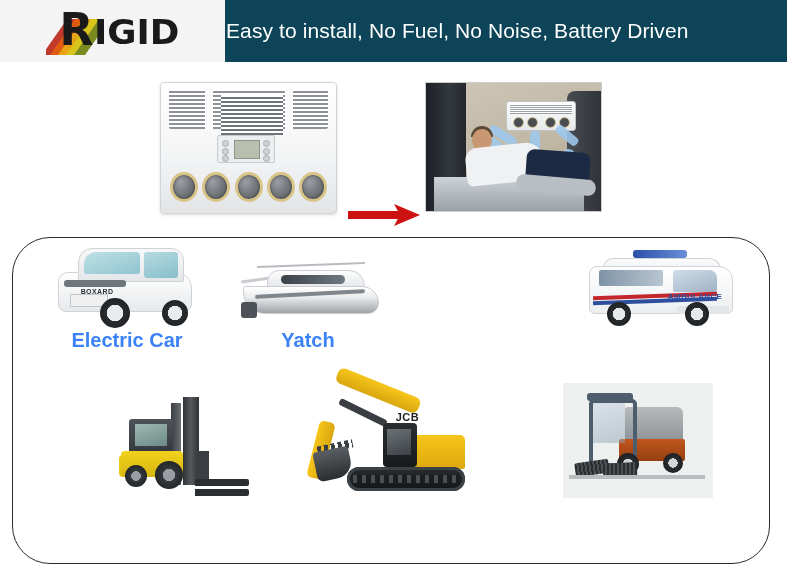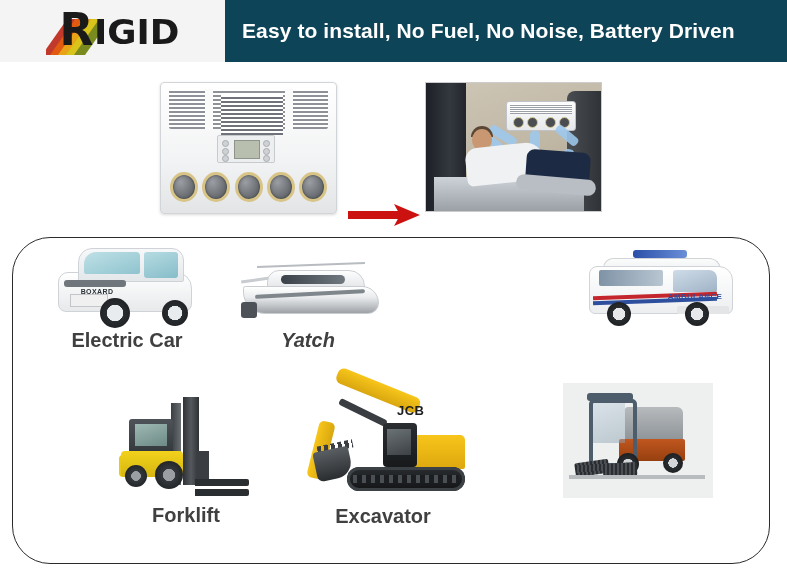--- a/index.html
+++ b/index.html
@@ -42,22 +42,22 @@
     font-weight:bold;font-size:34px;color:#1a1a1a;
     line-height:34px;letter-spacing:0px;
     transform:scaleX(1.05);transform-origin:0 0;
   }
   #header-bar{
     position:absolute;left:225px;top:0;width:562px;height:62px;
     background:#0d4457;
     display:flex;align-items:center;
   }
   #header-title{
-    color:#ffffff;font-size:21px;font-weight:bold;
-    padding-left:17px;white-space:nowrap;
+    color:#ffffff;font-size:21px;font-weight:normal;
+    padding-left:1px;white-space:nowrap;
     letter-spacing:.1px;
   }
 
   
   #hero{position:absolute;left:0;top:62px;width:787px;height:165px;}
 
   
   #ac-unit{
     position:absolute;left:160px;top:20px;width:175px;height:130px;
     background:linear-gradient(180deg,#ffffff 0%,#f2f3f4 60%,#e2e4e6 100%);
@@ -149,21 +149,21 @@
     border:1px solid #2b2b2b;border-radius:38px;background:#fff;
     box-sizing:border-box;
   }
 
   .app-row{position:absolute;left:0;width:100%;}
   #row1{top:4px;height:150px;}
   #row2{top:155px;height:168px;}
 
   .app-item{position:absolute;text-align:center;}
   .app-label{
-    font-size:20px;font-weight:bold;color:#404040;
+    font-size:20px;font-weight:bold;color:#3b82f6;
     font-family:"Liberation Sans", sans-serif;
     white-space:nowrap;line-height:24px;
   }
   .app-art{position:relative;margin:0 auto;}
 
   
   .ecar{width:150px;height:86px;}
   .ecar .body{position:absolute;left:6px;top:30px;width:132px;height:38px;
     background:linear-gradient(180deg,#ffffff,#e7e9eb);border-radius:10px 16px 8px 8px;
     border:1px solid #cfd3d7;}
@@ -299,22 +299,22 @@
     background:linear-gradient(90deg,#f7c51a,#d9a70f);
     transform:rotate(14deg);border-radius:5px;}
   .exc .cyl{position:absolute;left:46px;top:22px;width:52px;height:7px;
     background:#3a3e42;transform:rotate(26deg);border-radius:3px;}
   .exc .bucket{position:absolute;left:24px;top:62px;width:36px;height:30px;
     background:linear-gradient(180deg,#5a5f63,#2a2d30);
     border-radius:4px 4px 16px 6px;transform:rotate(-12deg);}
   .exc .teeth{position:absolute;left:26px;top:56px;width:36px;height:8px;
     background:repeating-linear-gradient(90deg,#3a3e42 0,#3a3e42 4px,transparent 4px,transparent 7px);
     transform:rotate(-12deg);}
-  .exc .jcb{position:absolute;left:100px;top:16px;width:34px;height:12px;
-    font-size:13px;font-weight:bold;color:#1b1d20;letter-spacing:.5px;text-align:right;}
+  .exc .jcb{position:absolute;left:100px;top:24px;width:34px;height:12px;
+    font-size:11px;font-weight:bold;color:#1b1d20;letter-spacing:.5px;}
 
   
   .sweep-frame{width:150px;height:115px;background:#eef0f0;position:relative;}
   .sw .hopper{position:absolute;left:62px;top:24px;width:58px;height:34px;
     background:linear-gradient(180deg,#b6babd,#8e9397);border-radius:3px 6px 2px 2px;}
   .sw .chassis{position:absolute;left:56px;top:56px;width:66px;height:22px;
     background:linear-gradient(180deg,#c1561f,#96400f);border-radius:2px;}
   .sw .cab{position:absolute;left:26px;top:16px;width:40px;height:60px;
     background:transparent;border:4px solid #4d5d6b;border-radius:5px;}
   .sw .cabglass{position:absolute;left:30px;top:20px;width:32px;height:40px;
@@ -436,21 +436,21 @@
         <div class="glass2"></div>
         <div class="grille"></div>
         <div class="badge">BOXARD</div>
         <div class="plate"></div>
         <div class="w1"></div>
         <div class="w2"></div>
       </div>
       <div class="app-label">Electric Car</div>
     </div>
 
-    <div class="app-item" style="left:200px;top:0;width:190px;font-style:italic;">
+    <div class="app-item" style="left:200px;top:0;width:190px;">
       <div class="app-art yacht">
         <div class="rail"></div>
         <div class="bow"></div>
         <div class="deck"></div>
         <div class="window"></div>
         <div class="hull"></div>
         <div class="stripe"></div>
         <div class="motor"></div>
       </div>
       <div class="app-label">Yatch</div>
@@ -483,38 +483,36 @@
         <div class="carriage"></div>
         <div class="tine1"></div>
         <div class="tine2"></div>
         <div class="cab"></div>
         <div class="cabglass"></div>
         <div class="counter"></div>
         <div class="hood"></div>
         <div class="fw1"></div>
         <div class="fw2"></div>
       </div>
-      <div class="app-label">Forklift</div>
     </div>
 
     <div class="app-item" style="left:272px;top:-6px;width:196px;">
       <div class="app-art exc">
         <div class="boom"></div>
         <div class="cyl"></div>
         <div class="arm"></div>
         <div class="teeth"></div>
         <div class="bucket"></div>
         <div class="house"></div>
         <div class="jcb">JCB</div>
         <div class="cab"></div>
         <div class="cabglass"></div>
         <div class="track"></div>
         <div class="trackdots"></div>
       </div>
-      <div class="app-label" style="margin-top:2px;">Excavator</div>
     </div>
 
     <div class="app-item" style="left:530px;top:-10px;width:190px;">
       <div class="app-art sweep-frame sw">
         <div class="hopper"></div>
         <div class="chassis"></div>
         <div class="roof"></div>
         <div class="cabglass"></div>
         <div class="cab"></div>
         <div class="sw1"></div>

